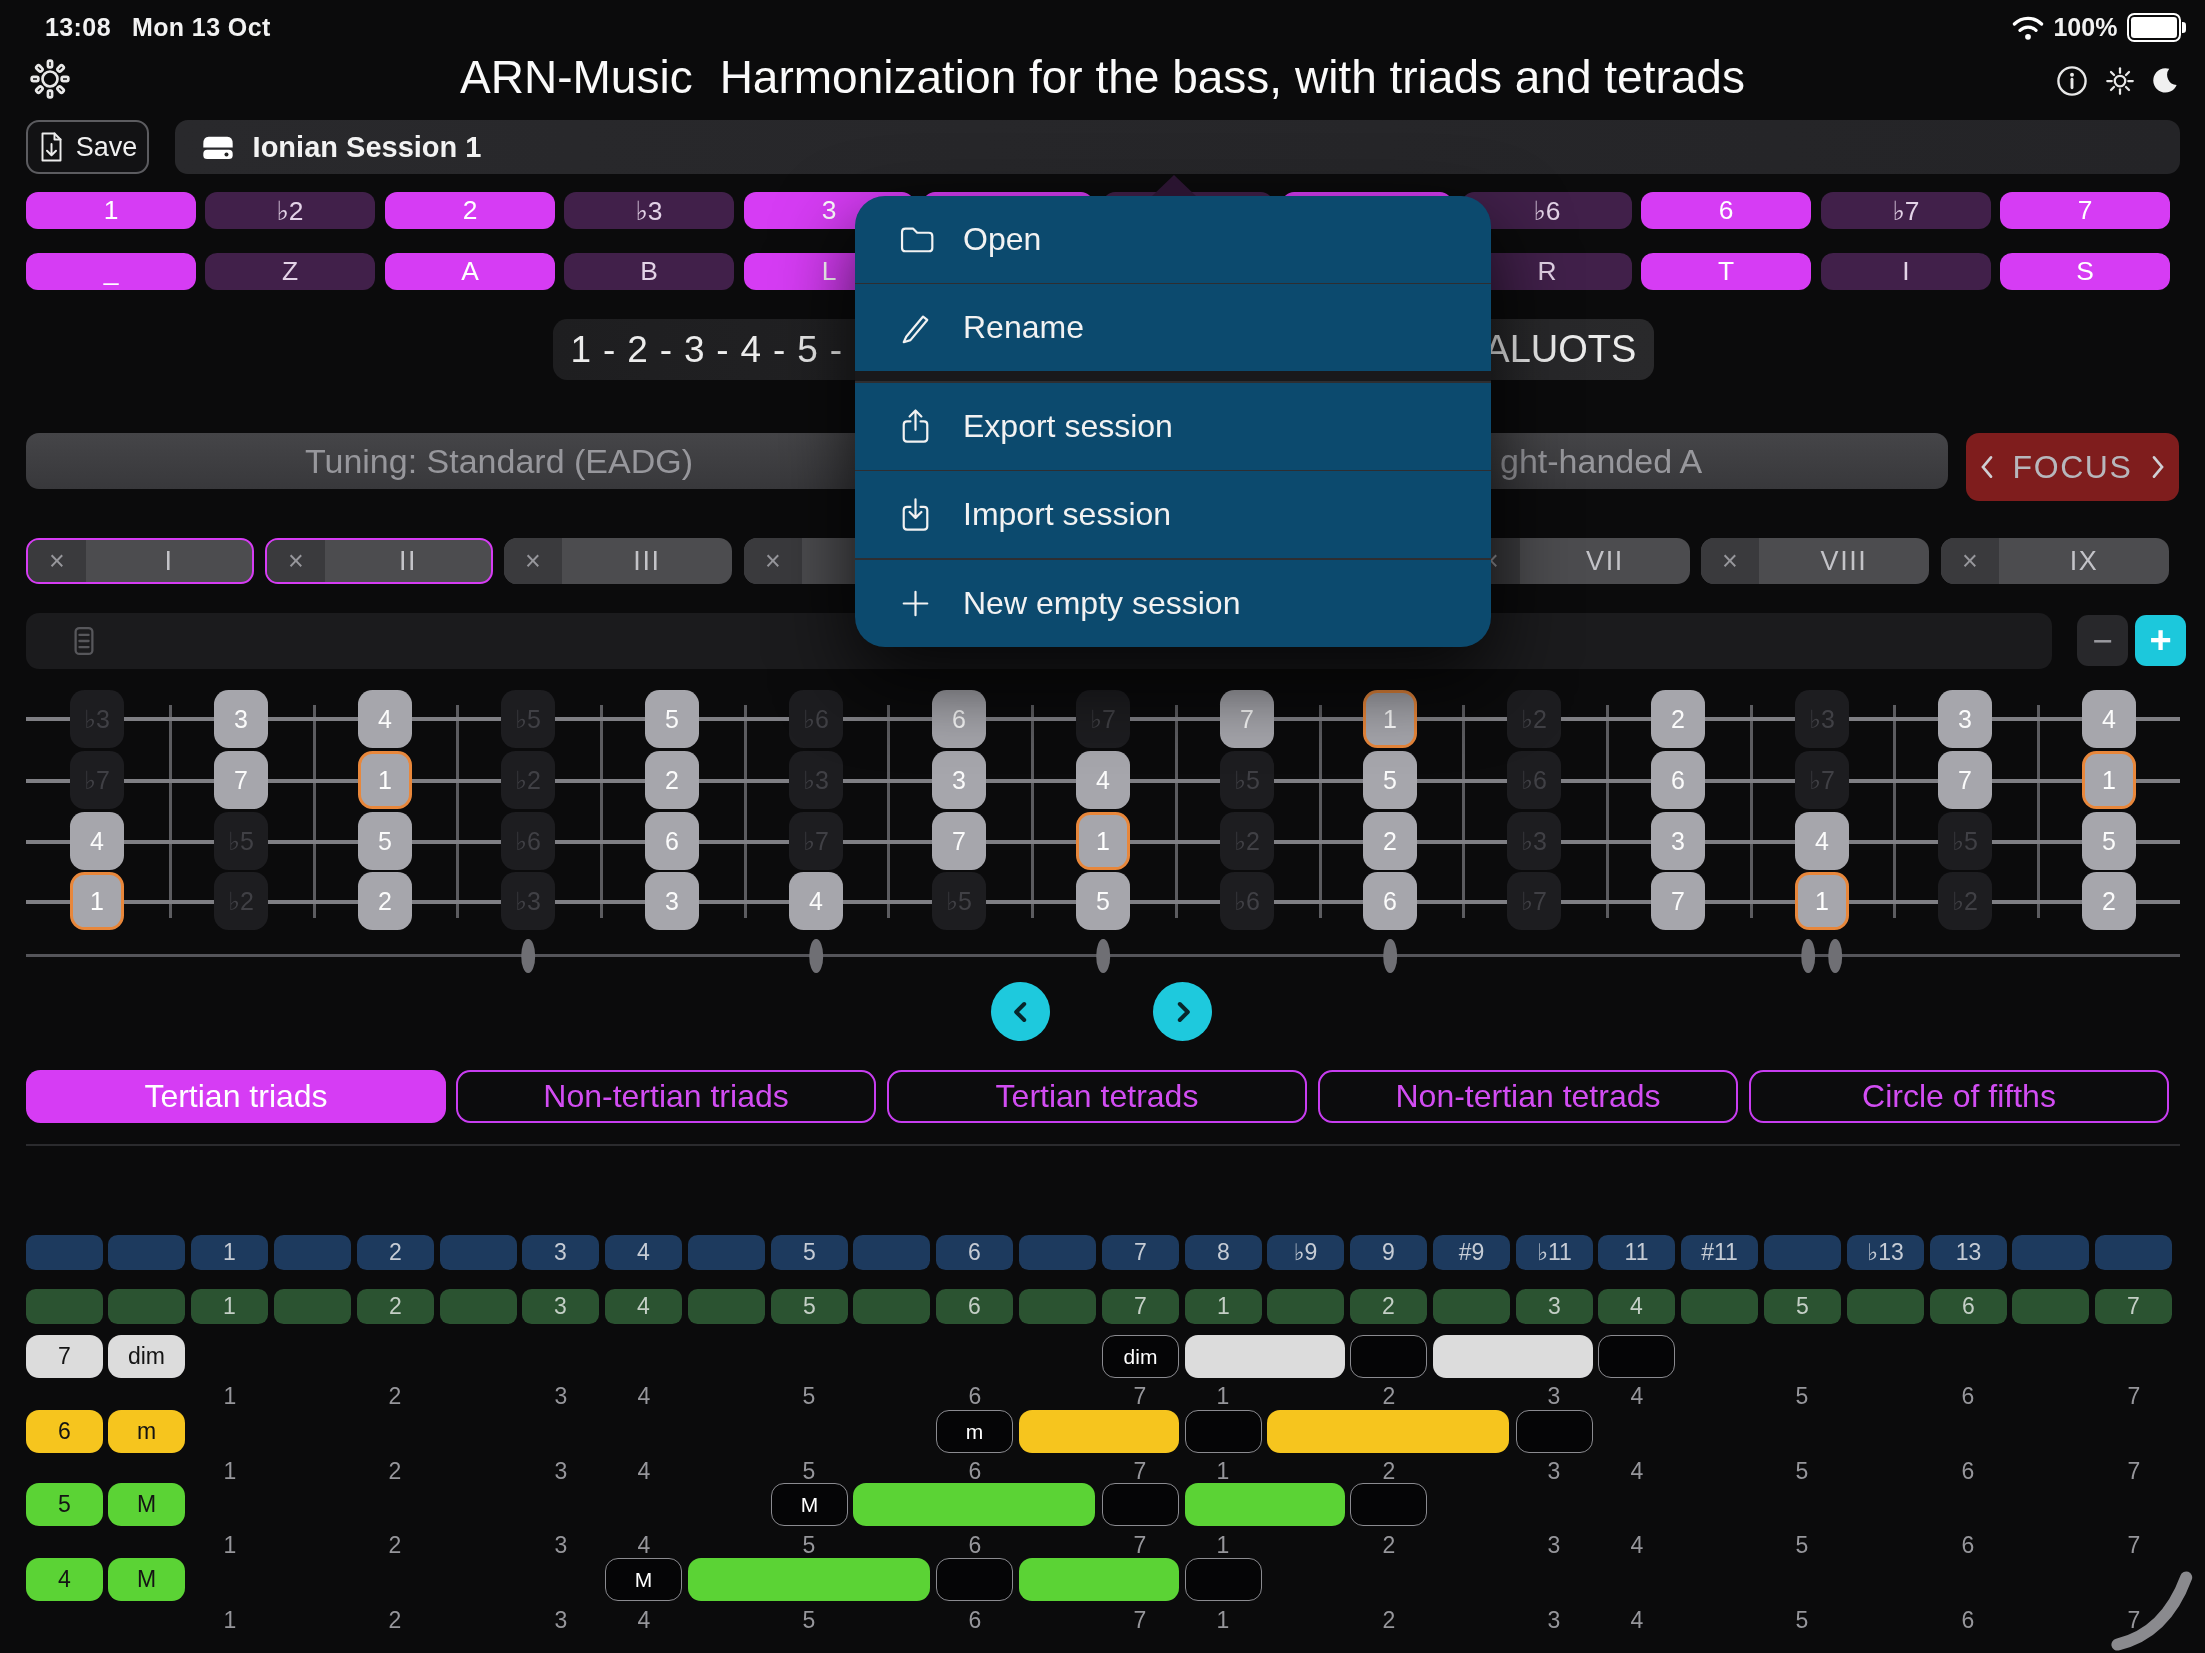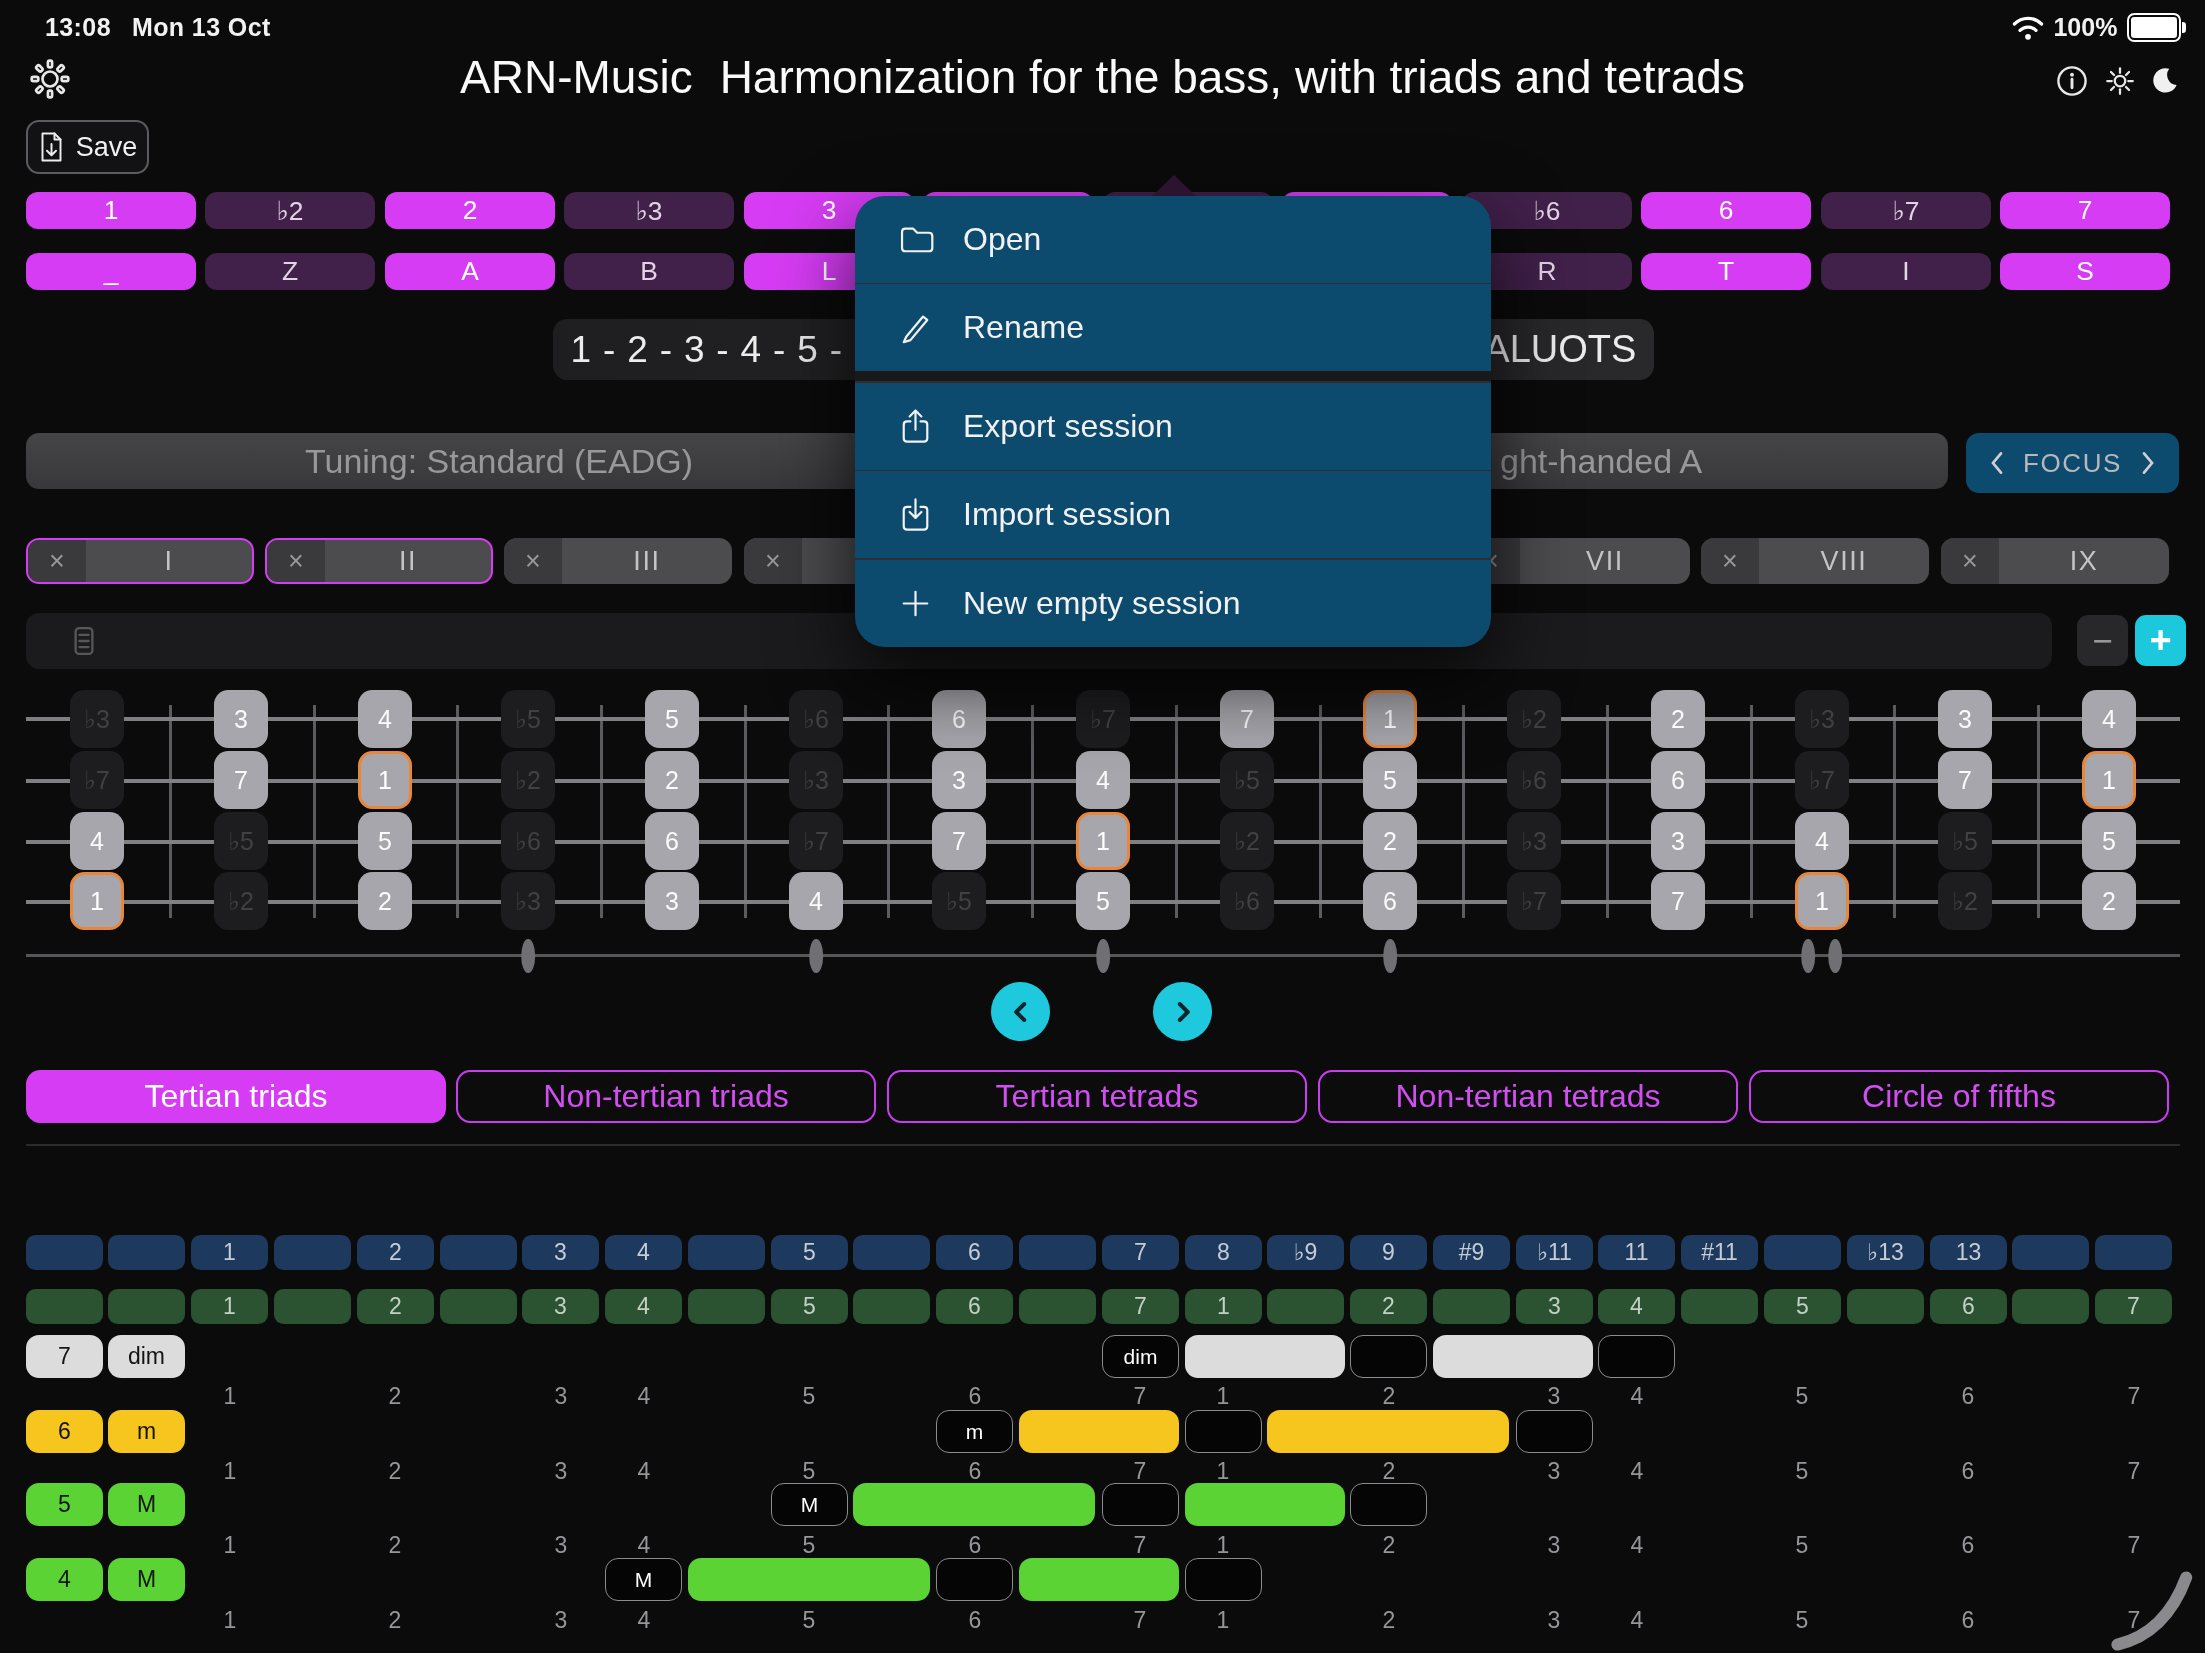--- a/index.html
+++ b/index.html
@@ -33,22 +33,22 @@
              background:linear-gradient(90deg,#1e1e20,#29292b);display:flex;align-items:center;
              justify-content:space-between;padding:0 17.6px;box-sizing:border-box;}
   .scale-bar .dg{font-size:37px;color:#ececec;letter-spacing:0.8px;}
   .scale-bar .lt{font-size:38px;color:#ececec;}
   
   .tuning-box{left:26px;top:433px;width:946px;height:56px;border-radius:13px;
               background:linear-gradient(#454548,#38383b);display:flex;align-items:center;justify-content:center;
               font-size:34px;color:#97979c;}
   .handed-box{left:994px;top:433px;width:954px;height:56px;border-radius:13px;background:linear-gradient(#454548,#38383b);}
   .handed-text{left:1500px;top:442px;font-size:34px;color:#97979c;}
-  .focus-btn{left:1966px;top:433px;width:213px;height:60px;border-radius:13px;background:#0c4a6e;
-             display:flex;align-items:center;justify-content:center;gap:17.6px;font-size:26px;color:#b7b7bc;letter-spacing:1.6px;}
+  .focus-btn{left:1966px;top:433px;width:213px;height:68px;border-radius:13px;background:#7f1d1d;
+             display:flex;align-items:center;justify-content:center;gap:17.6px;font-size:32px;color:#b7b7bc;letter-spacing:1.6px;}
   
   .pos{position:absolute;top:538px;width:228px;height:46px;border-radius:13px;overflow:hidden;display:flex;background:#4c4c4f;box-sizing:border-box;}
   .pos.sel{border:2.8px solid #d63cf4;}
   .pos .x{width:58px;background:#3a3a3d;color:#97979c;display:flex;align-items:center;justify-content:center;font-size:27px;}
   .pos .n{flex:1;display:flex;align-items:center;justify-content:center;color:#c3c3c8;font-size:27px;letter-spacing:1.6px;}
   
   .ftool{left:26px;top:613px;width:2026px;height:56px;background:#1b1b1d;border-radius:13px;display:flex;align-items:center;padding-left:42px;box-sizing:border-box;}
   .minus-btn{left:2077px;top:615px;width:51px;height:51px;background:#28282b;border-radius:11.2px;display:flex;align-items:center;justify-content:center;font-size:35px;color:#9a9a9f;}
   .plus-btn{left:2135px;top:615px;width:51px;height:51px;background:#1cc8dc;border-radius:11.2px;display:flex;align-items:center;justify-content:center;font-size:38px;color:#fff;font-weight:600;}
   
@@ -157,20 +157,30 @@
     </span>
   </div>
 
   <div class="abs save-btn">
     <svg width="27" height="32" viewBox="0 0 36 42" stroke="#ececec" stroke-width="2.6" fill="none" stroke-linecap="round" stroke-linejoin="round">
       <path d="M6 3 h16 l8 8 v28 H6 z"></path>
         <path d="M22 3 v8 h8"></path>
         <path d="M18 17 v14 M12 26 l6 6 6-6"></path>
       </svg>
     <span>Save</span>
+  </div>
+  <div class="abs session-bar">
+    <span>
+      <svg width="34" height="29" viewBox="0 0 44 36">
+          <path d="M10 4 h24 q7 0 7 9 v5 H3 v-5 q0-9 7-9 z" fill="#fff"></path>
+      <rect x="3" y="21" width="38" height="12" rx="5" fill="#fff"></rect>
+          <circle cx="33" cy="27" r="2.6" fill="#222"></circle>
+        </svg>
+    </span>
+    <span>Ionian Session 1</span>
   </div>
 
   <div id="degrees">
       <div class="deg on" style="left:26px;top:192px;">1</div>
       <div class="deg off" style="left:205px;top:192px;">♭2</div>
       <div class="deg on" style="left:385px;top:192px;">2</div>
       <div class="deg off" style="left:564px;top:192px;">♭3</div>
       <div class="deg on" style="left:744px;top:192px;">3</div>
       <div class="deg on" style="left:923px;top:192px;">4</div>
       <div class="deg off" style="left:1103px;top:192px;">♭5</div>

